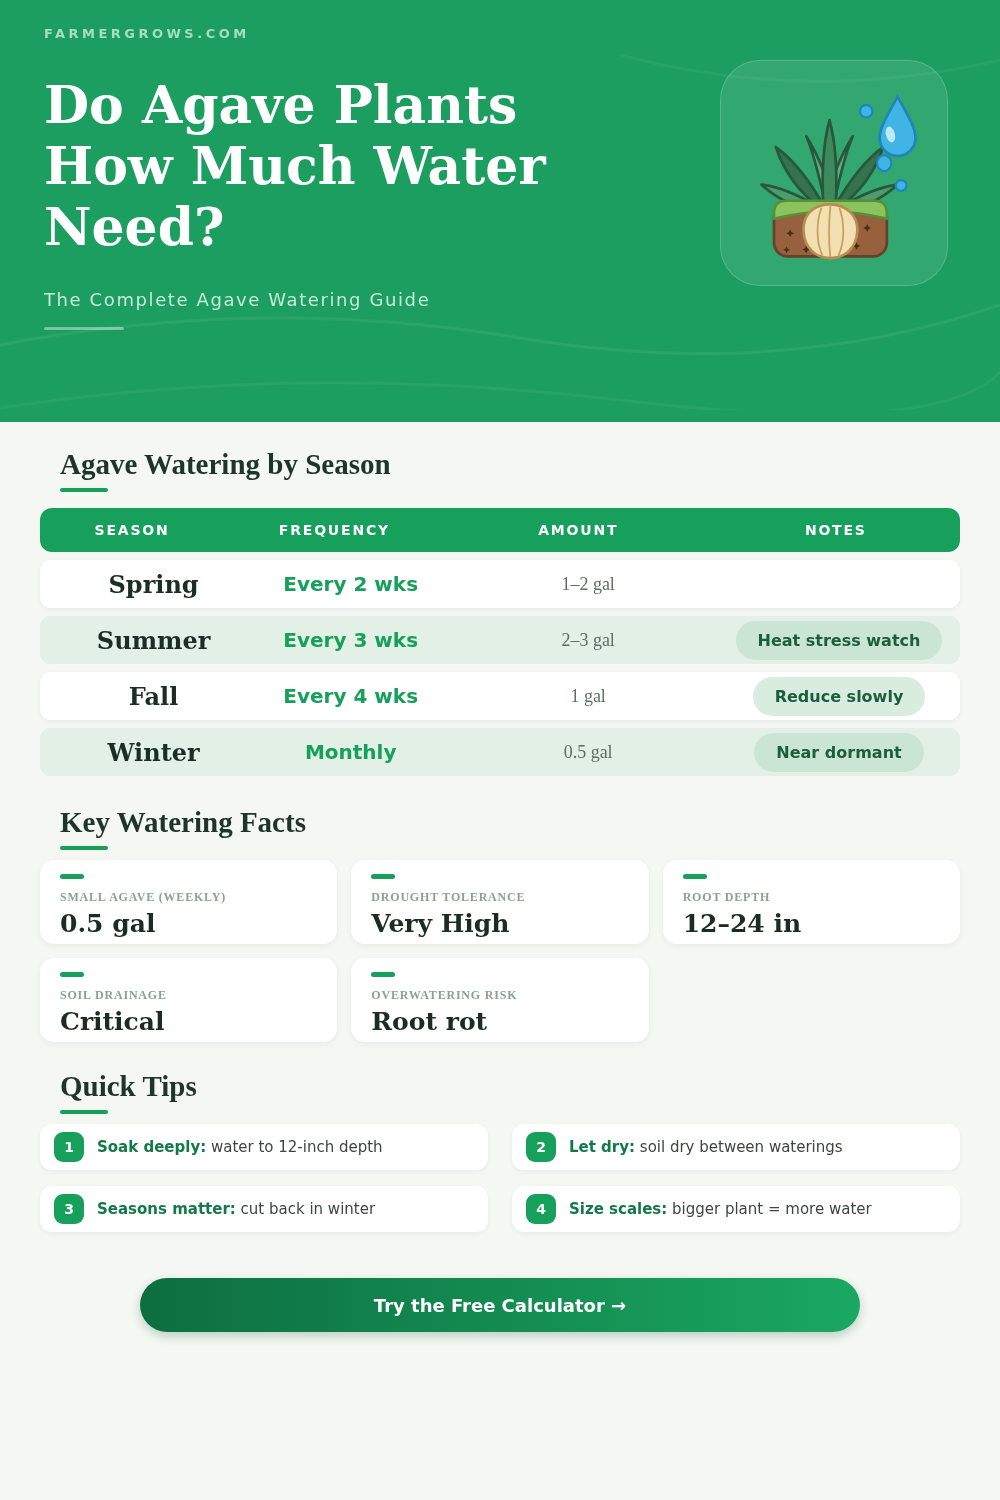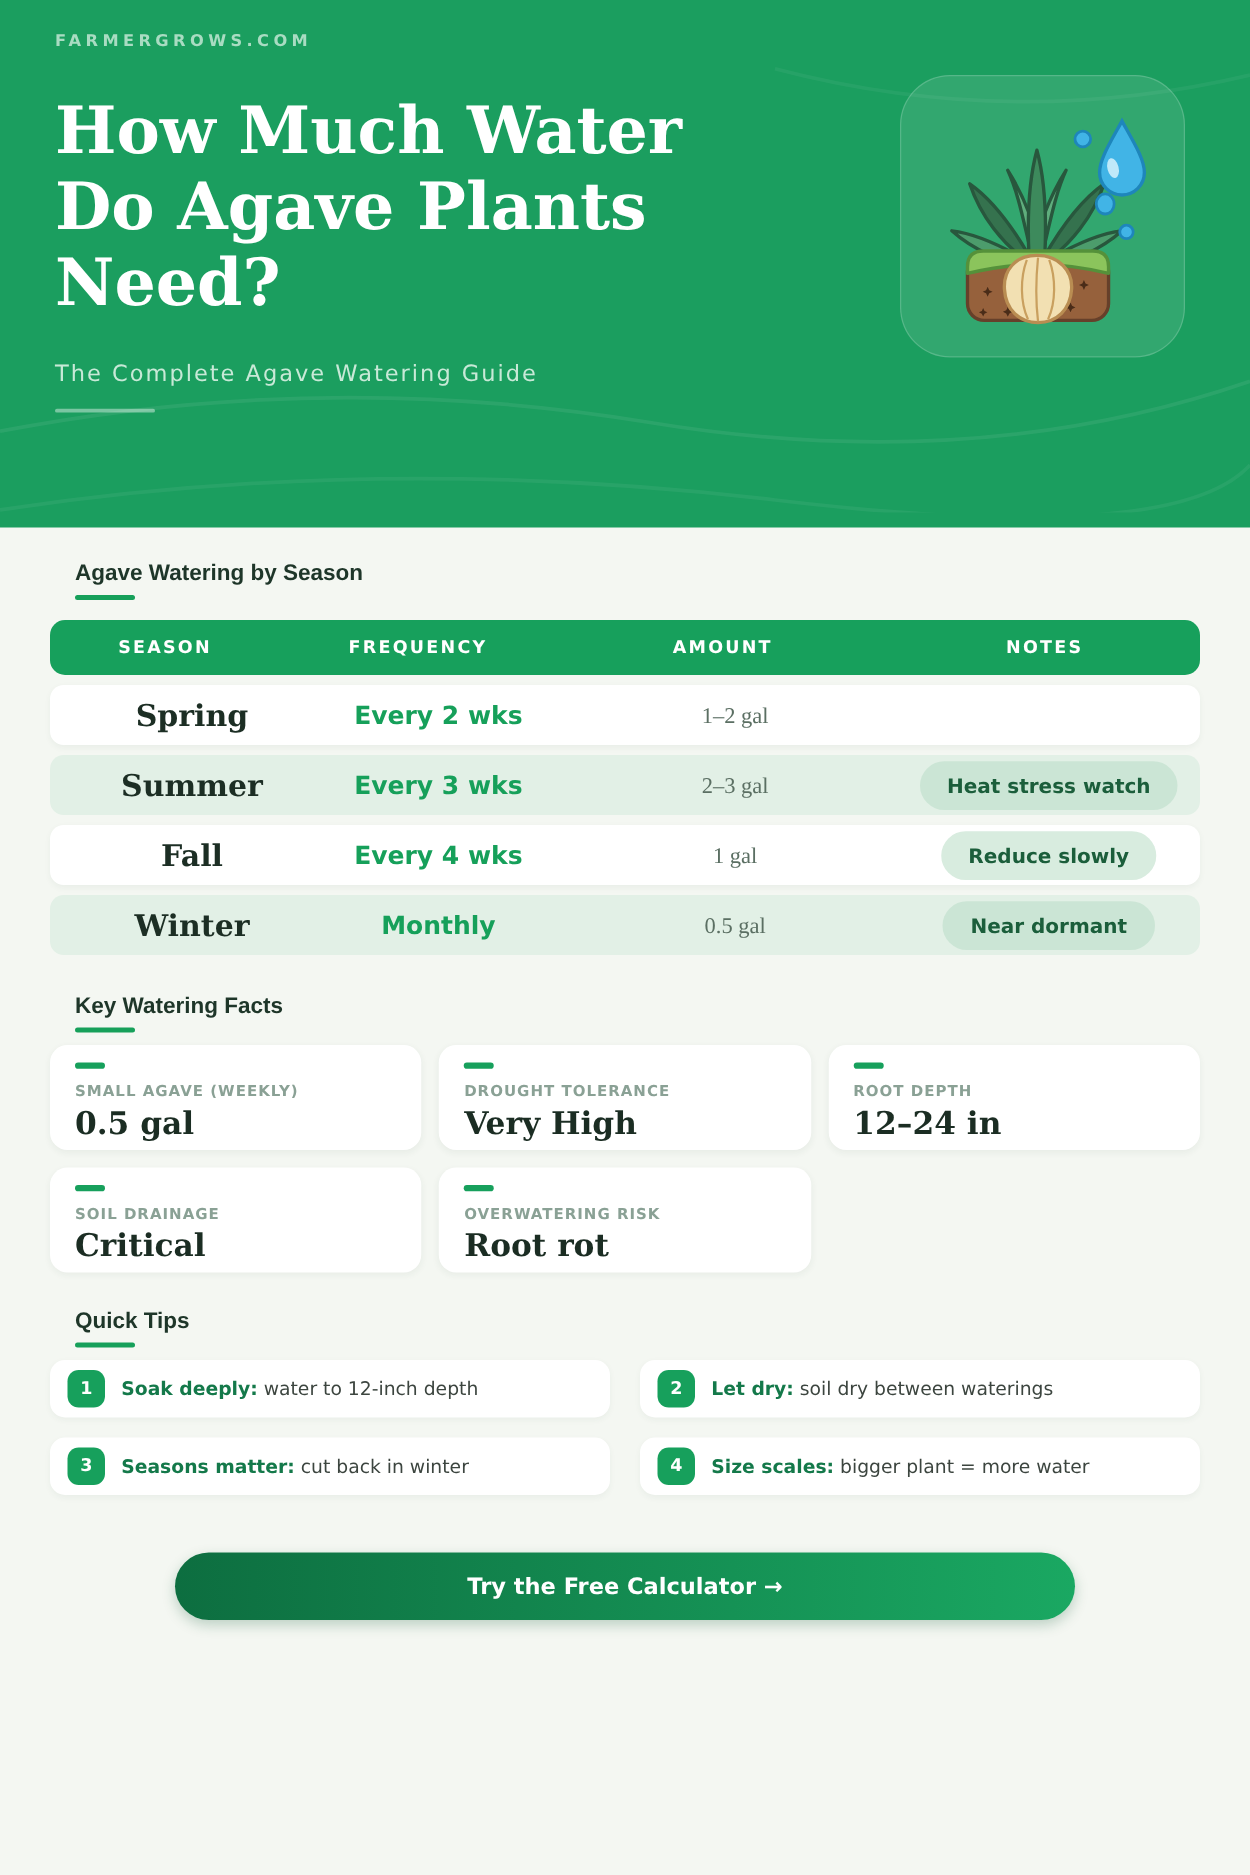--- a/index.html
+++ b/index.html
@@ -36,22 +36,22 @@
     position:absolute; top:60px; right:52px; width:228px; height:226px;
     border-radius:40px; background:rgba(255,255,255,0.10);
     border:1px solid rgba(255,255,255,0.18);
     display:flex; align-items:center; justify-content:center;
   }
   
   .main { padding:26px 40px 0; }
   .section-head { margin-left:20px; }
   .section-head h2 {
     display:inline-block;
-    font-family:Liberation Sans, sans-serif;
-    font-weight:bold; font-size:18px; color:#1e3629;
+    font-family:Liberation Serif, serif;
+    font-weight:bold; font-size:29px; color:#1e3629;
   }
   .section-rule { width:48px; height:4px; margin-top:7px; background:#16a05a; border-radius:2px; }
 
   
   .grid-row { display:grid; grid-template-columns:20% 24% 29% 27%; align-items:center; text-align:center; }
   .t-head {
     margin-top:16px; height:44px; background:#17a05c; border-radius:12px;
     color:#ffffff; font-weight:bold; font-size:14px; letter-spacing:1.8px;
   }
   .t-row { margin-top:8px; height:48px; border-radius:11px;padding-left:24px; }
@@ -73,21 +73,21 @@
   .facts-grid {
     margin-top:10px; display:grid; grid-template-columns:repeat(3,1fr); gap:14px;
   }
   .fact {
     height:84px; background:#ffffff; border-radius:14px;
     padding:14px 20px 0; box-shadow:0 2px 6px rgba(40,70,50,0.06);
   }
   .fact-bar { width:24px; height:5px; background:#17a05c; border-radius:3px; }
   .fact-label {
     margin-top:11px; font-size:12px; font-weight:bold;
-    letter-spacing:0.8px; color:#8aa195;
+    letter-spacing:0.8px; color:#8aa195;font-family:Liberation Serif, serif;
   }
   .fact-value {
     margin-top:4px;
     font-family:"DejaVu Serif","Liberation Serif",serif;
     font-weight:bold; font-size:25px; color:#1b2d23;
   }
 
   
   .tips-grid {
     margin-top:10px; display:grid; grid-template-columns:1fr 1fr; gap:16px 24px;
@@ -122,22 +122,22 @@
 <header class="hero">
   <svg class="hero-waves" width="1000" height="410" viewBox="0 0 1000 410">
     <path d="M0 345 Q 260 295 520 338 T 1000 305" stroke="rgba(255,255,255,0.07)" stroke-width="3" fill="none"></path>
     <path d="M0 408 Q 300 362 620 400 T 1000 372" stroke="rgba(255,255,255,0.06)" stroke-width="3" fill="none"></path>
     <path d="M620 55 Q 810 105 1000 60" stroke="rgba(255,255,255,0.05)" stroke-width="3" fill="none"></path>
   </svg>
 
   <div class="brand">FARMERGROWS.COM</div>
 
   <h1 class="hero-title">
+      <span style="display:block">Do Agave Plants</span>
       <span style="display:block">How Much Water</span>
-      <span style="display:block">Do Agave Plants</span>
       <span style="display:block">Need?</span>
     </h1>
 
   <div class="hero-sub">The Complete Agave Watering Guide</div>
   <div class="hero-rule"></div>
 
   <div class="illo-box">
     <svg width="206" height="206" viewBox="0 0 230 230">
 
       <path d="M100 154 C 76 140 52 130 34 128 C 54 146 80 156 100 160 Z" fill="#4c9c6c" stroke="#28573d" stroke-width="3" stroke-linejoin="round"></path>

